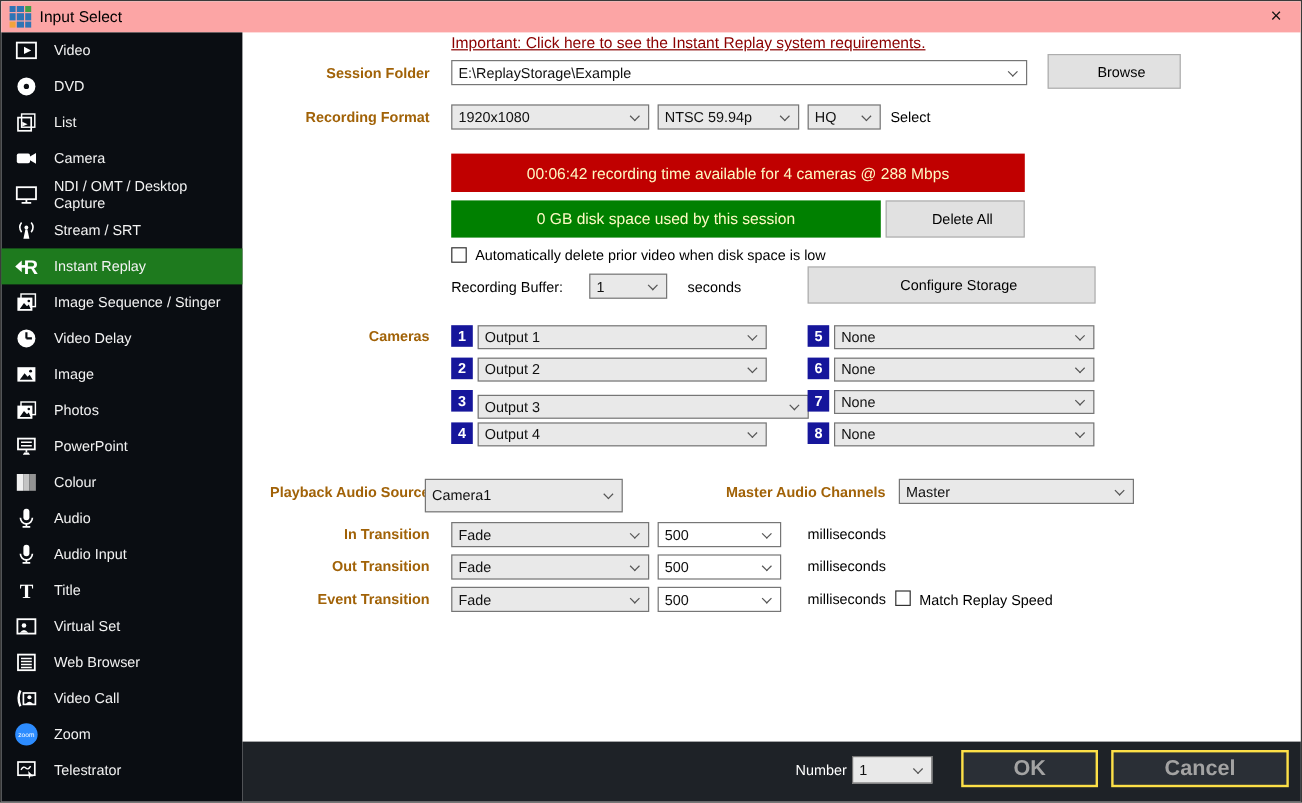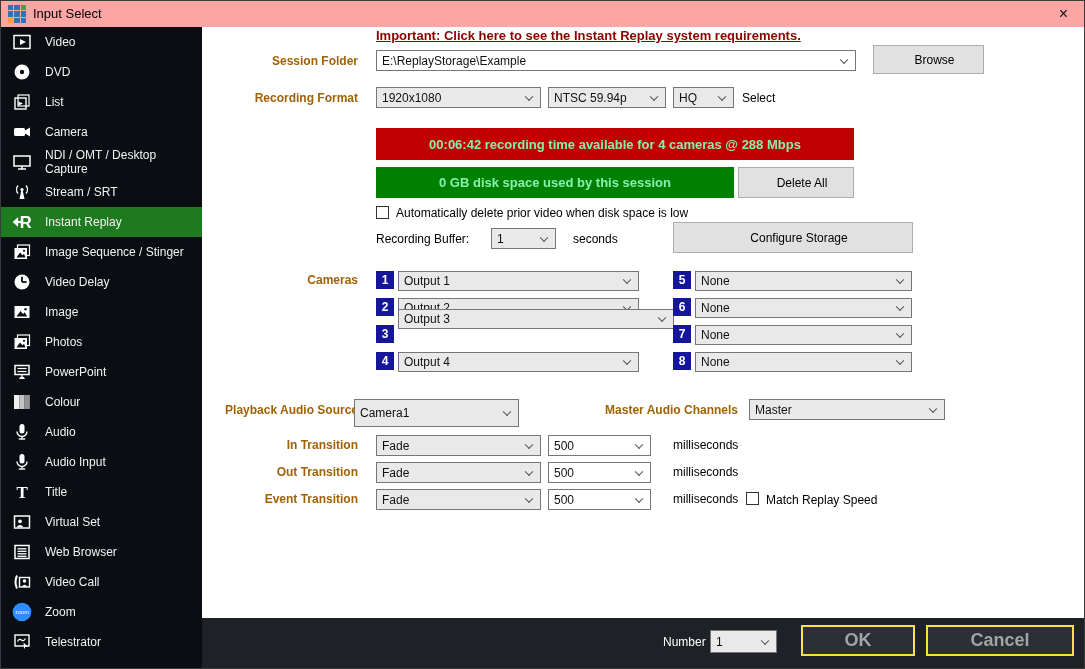--- a/index.html
+++ b/index.html
@@ -28,26 +28,26 @@
   .lbl { position:absolute; font-size:12px; color:#000; }
   .lbl-col { left:201px; width:156px; text-align:right; }
   .combo { position:absolute; border:1px solid #767676; background:#e9e9e9; font-size:12px; color:#111;
     padding-left:5px; display:flex; align-items:center; cursor:pointer; }
   .combo.white { background:#fff; }
   .chev { position:absolute; right:8px; top:50%; width:6px; height:6px;
     border-right:1.4px solid #555; border-bottom:1.4px solid #555;
     transform:translateY(-70%) rotate(45deg); }
   .btn { position:absolute; background:#e1e1e1; border:1px solid #adadad; font-size:12px; color:#000;
     display:flex; align-items:center; justify-content:center; cursor:pointer;padding-left:12px; }
-  .banner { position:absolute; color:#86efac; font-weight:bold; font-size:13px;
+  .banner { position:absolute; color:#fef9c3; font-weight:normal; font-size:13px;
     display:flex; align-items:center; justify-content:center; text-align:center; }
   .checkbox { position:absolute; width:13px; height:13px; background:#fff; border:1px solid #333; cursor:pointer; }
   .badge { position:absolute; width:18px; height:18px; background:#16169b; color:#fff; font-weight:bold;
     font-size:12px; display:flex; align-items:center; justify-content:center; }
-  #important-link { position:absolute; left:375px; top:27px; font-size:13px; font-weight:bold;
+  #important-link { position:absolute; left:375px; top:27px; font-size:13px; font-weight:normal;
     color:#8b0000; text-decoration:underline; cursor:pointer; }
   
   #footer { position:absolute; left:201px; top:617px; width:884px; height:52px; background:#1e2227; }
   .footer-btn { position:absolute; background:#2a2f36; border:2px solid #fde047; color:#a3a3a3;
     font-weight:bold; font-size:18px; display:flex; align-items:center; justify-content:center; cursor:pointer; }
 </style>
 </head>
 <body>
 
 <div id="window">
@@ -352,21 +352,21 @@
   <div class="combo" style="left:397px; top:270px; width:241px; height:20px">
       <span>Output 1</span>
       <span class="chev"></span>
     </div>
   <div class="badge" style="left:375px; top:297px">2</div>
   <div class="combo" style="left:397px; top:297px; width:241px; height:20px">
       <span>Output 2</span>
       <span class="chev"></span>
     </div>
   <div class="badge" style="left:375px; top:324px">3</div>
-  <div class="combo" style="left:397px; top:308px; width:276px; height:20px">
+  <div class="combo" style="left:397px; top:328px; width:276px; height:20px">
       <span>Output 3</span>
       <span class="chev"></span>
     </div>
   <div class="badge" style="left:375px; top:351px">4</div>
   <div class="combo" style="left:397px; top:351px; width:241px; height:20px">
       <span>Output 4</span>
       <span class="chev"></span>
     </div>
 
   <div class="badge" style="left:672px; top:270px">5</div>

